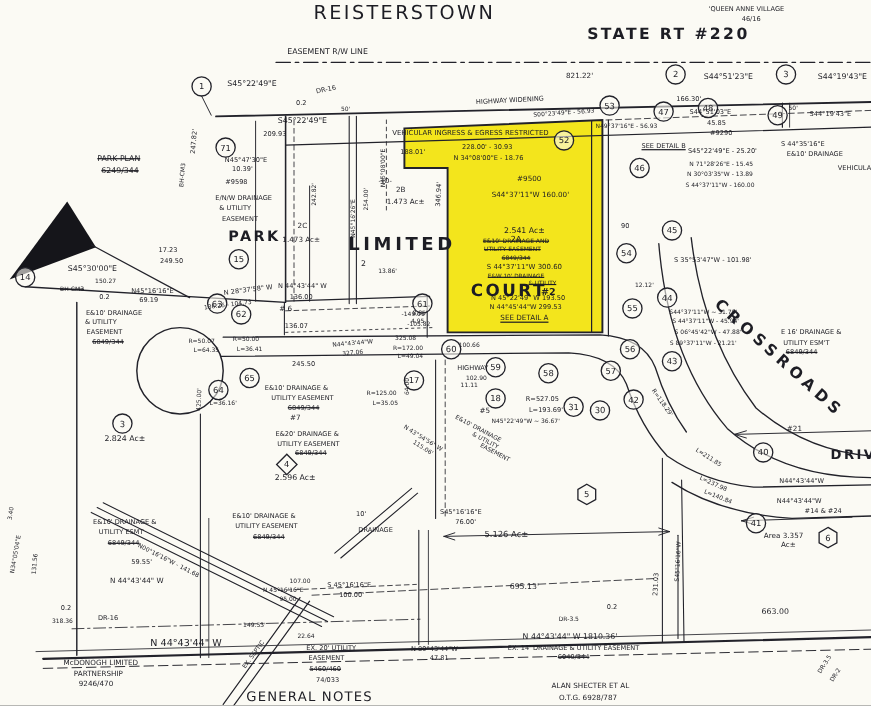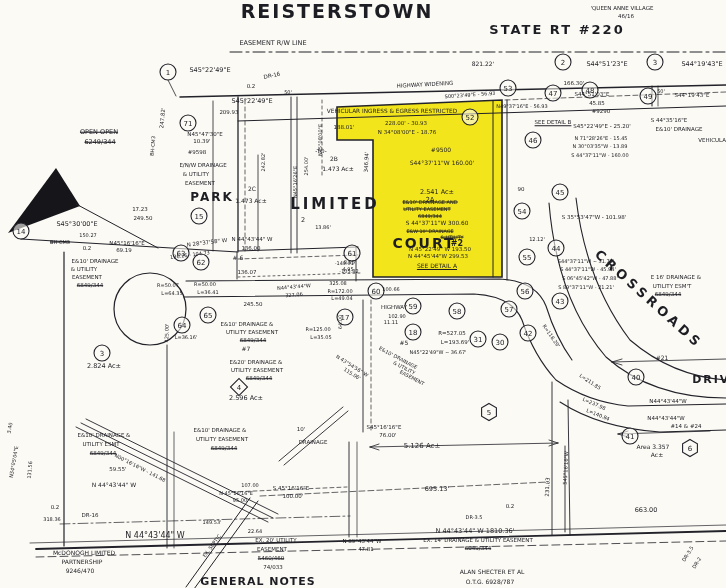--- a/index.html
+++ b/index.html
@@ -3,29 +3,29 @@
 <meta charset="utf-8">
 <style>
   html,body{margin:0;padding:0;background:#888;}
   #canvas{position:relative;width:726px;height:588px;background:#fbfaf4;overflow:hidden;
           font-family:"DejaVu Sans",sans-serif;color:#1c1c22;}
   #linework{position:absolute;left:0;top:0;}
   .lbl{position:absolute;transform:translate(-50%,-50%);white-space:nowrap;font-size:6px;
        color:#1d1d24;line-height:1;z-index:3;}
   .strike{text-decoration:line-through;}
   .under{text-decoration:underline;}
-  .t-main{font-size:19px;font-weight:bold;letter-spacing:2px;}
+  .t-main{font-size:16px;font-weight:normal;letter-spacing:2px;}
   .t-rt{font-size:13px;font-weight:bold;letter-spacing:2px;}
   .t-park{font-size:12px;font-weight:bold;letter-spacing:2px;}
   .t-center{font-size:15px;font-weight:bold;letter-spacing:3px;}
   .t-court{font-size:14px;font-weight:bold;letter-spacing:2px;}
   .t-courtno{font-size:8px;font-weight:bold;}
   .t-cross{font-size:13px;font-weight:bold;letter-spacing:4px;}
   .t-drive{font-size:11px;font-weight:bold;letter-spacing:2px;}
-  .t-notes{font-size:11px;font-weight:bold;letter-spacing:1px;}
+  .t-notes{font-size:11px;font-weight:normal;letter-spacing:1px;}
   .mk-txt{font-size:7px;font-family:"DejaVu Sans",sans-serif;fill:#1c1c22;}
 </style>
 </head>
 <body>
 
 <div id="canvas">
 
   <svg id="linework" width="726" height="588" viewBox="0 0 726 588" stroke="#22222a" fill="none" stroke-linecap="round">
 
     <path d="M337,107 L502,100 L502,277 L373,277 L373,140 L337,140 Z" fill="#f3e51c" stroke-width="1.6"></path>
@@ -293,21 +293,21 @@
       <div class="lbl" style="left: 522px; top: 106px; font-size: 5px;">N49°37'16"E - 56.93</div>
       <div class="lbl" style="left: 601px; top: 112px; font-size: 5.5px;">#9290</div>
       <div class="lbl under" style="left: 553px; top: 123px; font-size: 5.5px;">SEE DETAIL B</div>
       <div class="lbl" style="left: 602px; top: 127px; font-size: 5.5px;">S45°22'49"E - 25.20'</div>
       <div class="lbl" style="left: 669px; top: 121px; font-size: 5.5px;">S 44°35'16"E</div>
       <div class="lbl" style="left: 679px; top: 130px; font-size: 5.5px;">E&amp;10' DRAINAGE</div>
       <div class="lbl" style="left: 714px; top: 141px; font-size: 5.5px;">VEHICULAR</div>
       <div class="lbl" style="left: 601px; top: 138px; font-size: 5px;">N 71°28'26"E - 15.45</div>
       <div class="lbl" style="left: 600px; top: 146px; font-size: 5px;">N 30°03'35"W - 13.89</div>
       <div class="lbl" style="left: 600px; top: 155px; font-size: 5px;">S 44°37'11"W - 160.00</div>
-      <div class="lbl strike" style="left: 99px; top: 132px; font-size: 6.5px;">OPEN OPEN</div>
+      <div class="lbl strike" style="left: 99px; top: 132px; font-size: 6.5px;">PARK PLAN</div>
       <div class="lbl strike" style="left: 100px; top: 142px; font-size: 6.5px; text-align: center;">6249/344</div>
       <div class="lbl" style="left: 163px; top: 118px; font-size: 5.5px; transform: translate(-50%, -50%) rotate(-85deg);">247.82'</div>
       <div class="lbl" style="left: 153px; top: 146px; font-size: 5px; transform: translate(-50%, -50%) rotate(-85deg);">BH-CM3</div>
       <div class="lbl" style="left: 263px; top: 162px; font-size: 5px; transform: translate(-50%, -50%) rotate(-90deg);">242.82'</div>
       <div class="lbl" style="left: 320px; top: 140px; font-size: 5px; transform: translate(-50%, -50%) rotate(-90deg);">N45°08'00"E</div>
       <div class="lbl" style="left: 197px; top: 153px; font-size: 5.5px;">#9598</div>
       <div class="lbl" style="left: 203px; top: 166px; font-size: 5.5px;">E/N/W DRAINAGE</div>
       <div class="lbl" style="left: 196px; top: 175px; font-size: 5.5px;">&amp; UTILITY</div>
       <div class="lbl" style="left: 200px; top: 184px; font-size: 5.5px;">EASEMENT</div>
       <div class="lbl" style="left: 321px; top: 152px; font-size: 5.5px;">-TO-</div>

